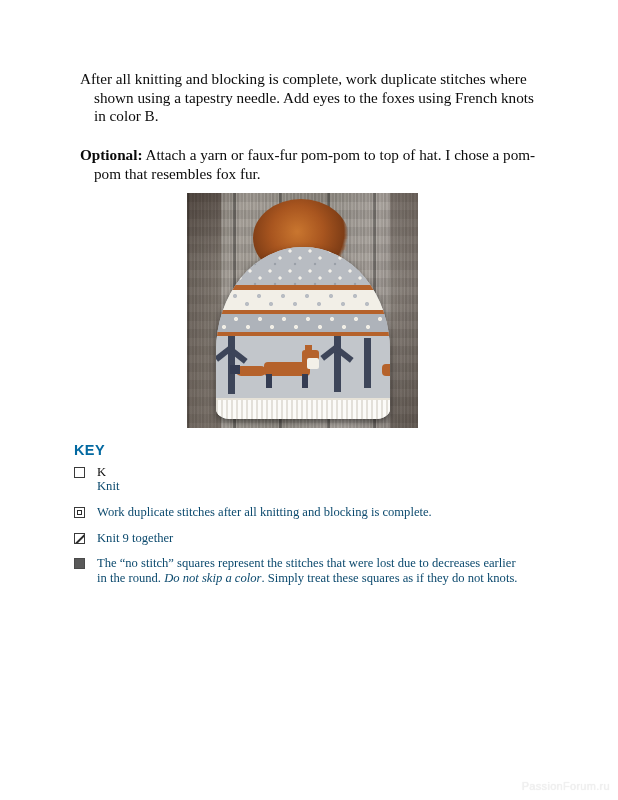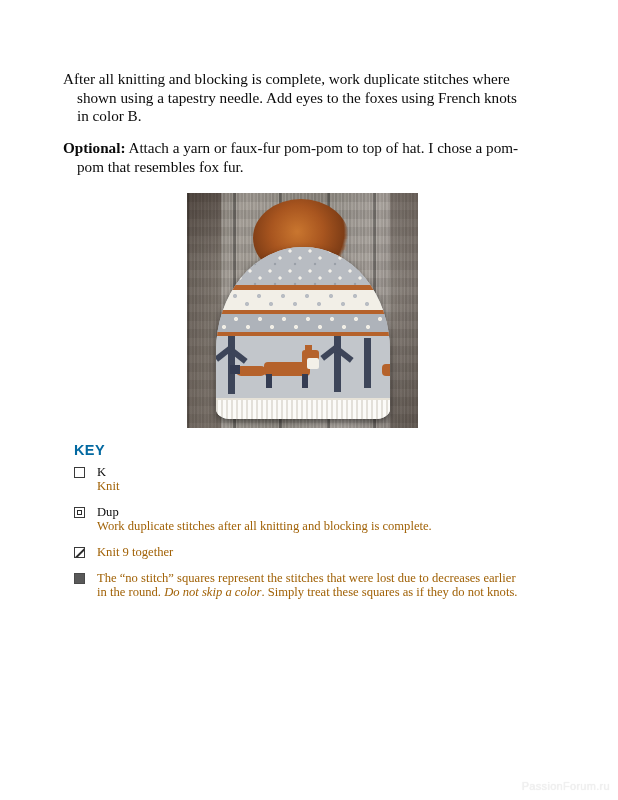--- a/index.html
+++ b/index.html
@@ -18,35 +18,35 @@
 
   .page {
     position: absolute;
     inset: 0;
     background: #ffffff;
   }
 
   
   .intro-block {
     position: absolute;
-    left: 63px;
+    left: 80px;
     top: 70px;
     width: 460px;
   }
   .para {
     font-family: "Liberation Serif", serif;
     font-size: 15.2px;
     line-height: 18.7px;
     text-indent: -14px;
     padding-left: 14px;
     margin: 0;
     color: #0a0a0a;
   }
   .para + .para {
-    margin-top: 13px;
+    margin-top: 20px;
   }
   .para .lead {
     font-weight: bold;
   }
 
   
   .photo-wrap {
     position: absolute;
     left: 187px;
     top: 193px;
@@ -303,21 +303,21 @@
   .key-label {
     font-family: "Liberation Serif", serif;
     font-size: 12.6px;
     line-height: 14.4px;
     color: #0a0a0a;
   }
   .key-desc {
     font-family: "Liberation Serif", serif;
     font-size: 12.6px;
     line-height: 14.6px;
-    color: #a16207;
+    color: #0c4a6e;
     margin-top: 0px;
   }
   .key-desc em { font-style: italic; }
 
   
   .watermark {
     position: absolute;
     right: 8px;
     bottom: 8px;
     font-family: "Liberation Sans", sans-serif;
@@ -386,21 +386,20 @@
     <div class="key-heading">KEY</div>
 
     <div class="key-entry">
       <span class="key-symbol sym-k"></span>
       <div class="key-label">K</div>
       <div class="key-desc">Knit</div>
     </div>
 
     <div class="key-entry">
       <span class="key-symbol sym-dup"></span>
-      <div class="key-label">Dup</div>
       <div class="key-desc">Work duplicate stitches after all knitting and blocking is complete.</div>
     </div>
 
     <div class="key-entry">
       <span class="key-symbol sym-k2tog"></span>
       <div class="key-desc">Knit 9 together</div>
     </div>
 
     <div class="key-entry">
       <span class="key-symbol sym-nostitch"></span>

